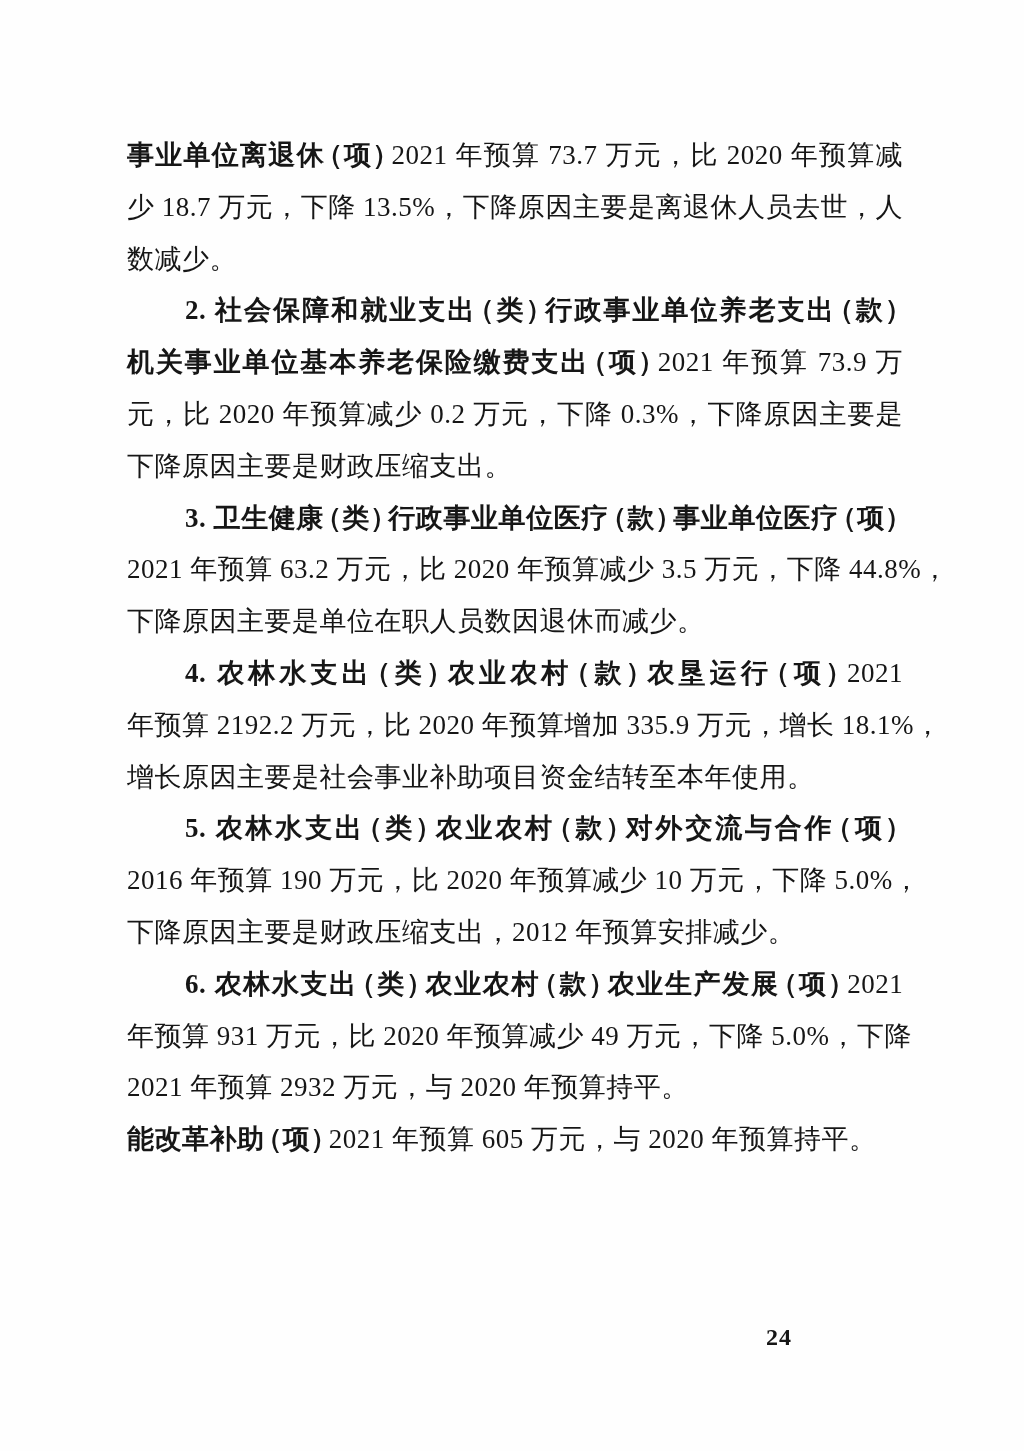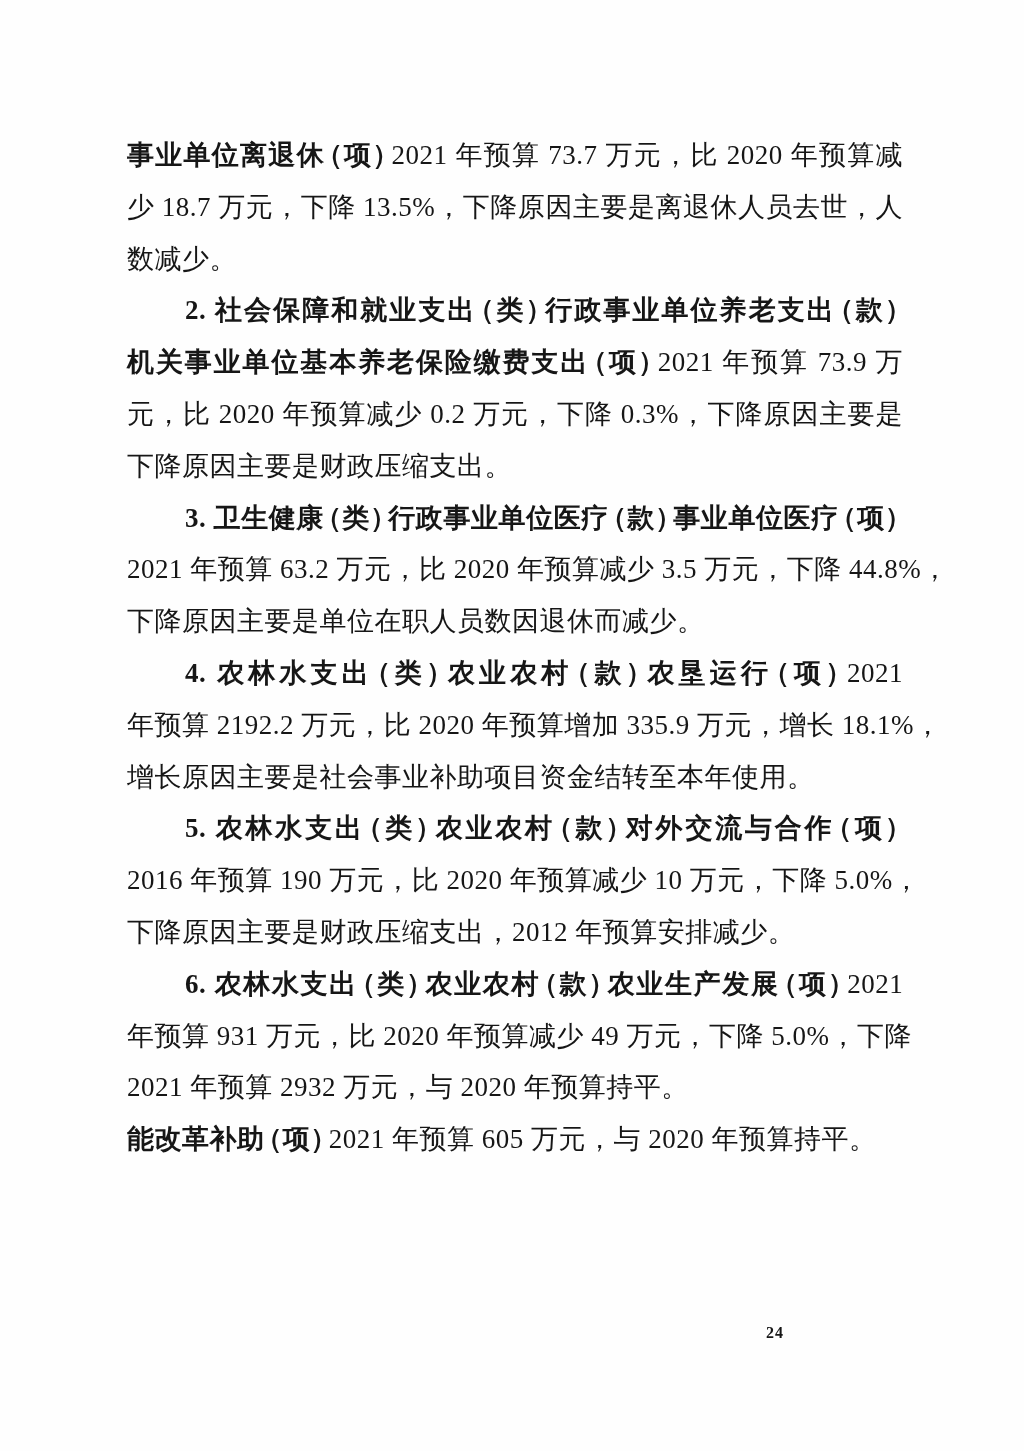--- a/index.html
+++ b/index.html
@@ -44,21 +44,21 @@
   }
   .seg { font-weight: 400; }
   .seg.bold { font-weight: 700; margin-top: 9px; }
   
   .po { margin-left: -0.34em; }
   .pc { margin-right: -0.34em; }
   .page-number {
     position: absolute;
     left: 766px;
     top: 1324px;
-    font-size: 16px;
+    font-size: 24px;
     font-weight: 700;
     letter-spacing: 1px;
   }
 </style>
 </head>
 <body style="background: rgb(254, 254, 254); color: rgb(22, 22, 22);">
 
 <div class="page">
   <div class="content">
       <div class="paragraph">

